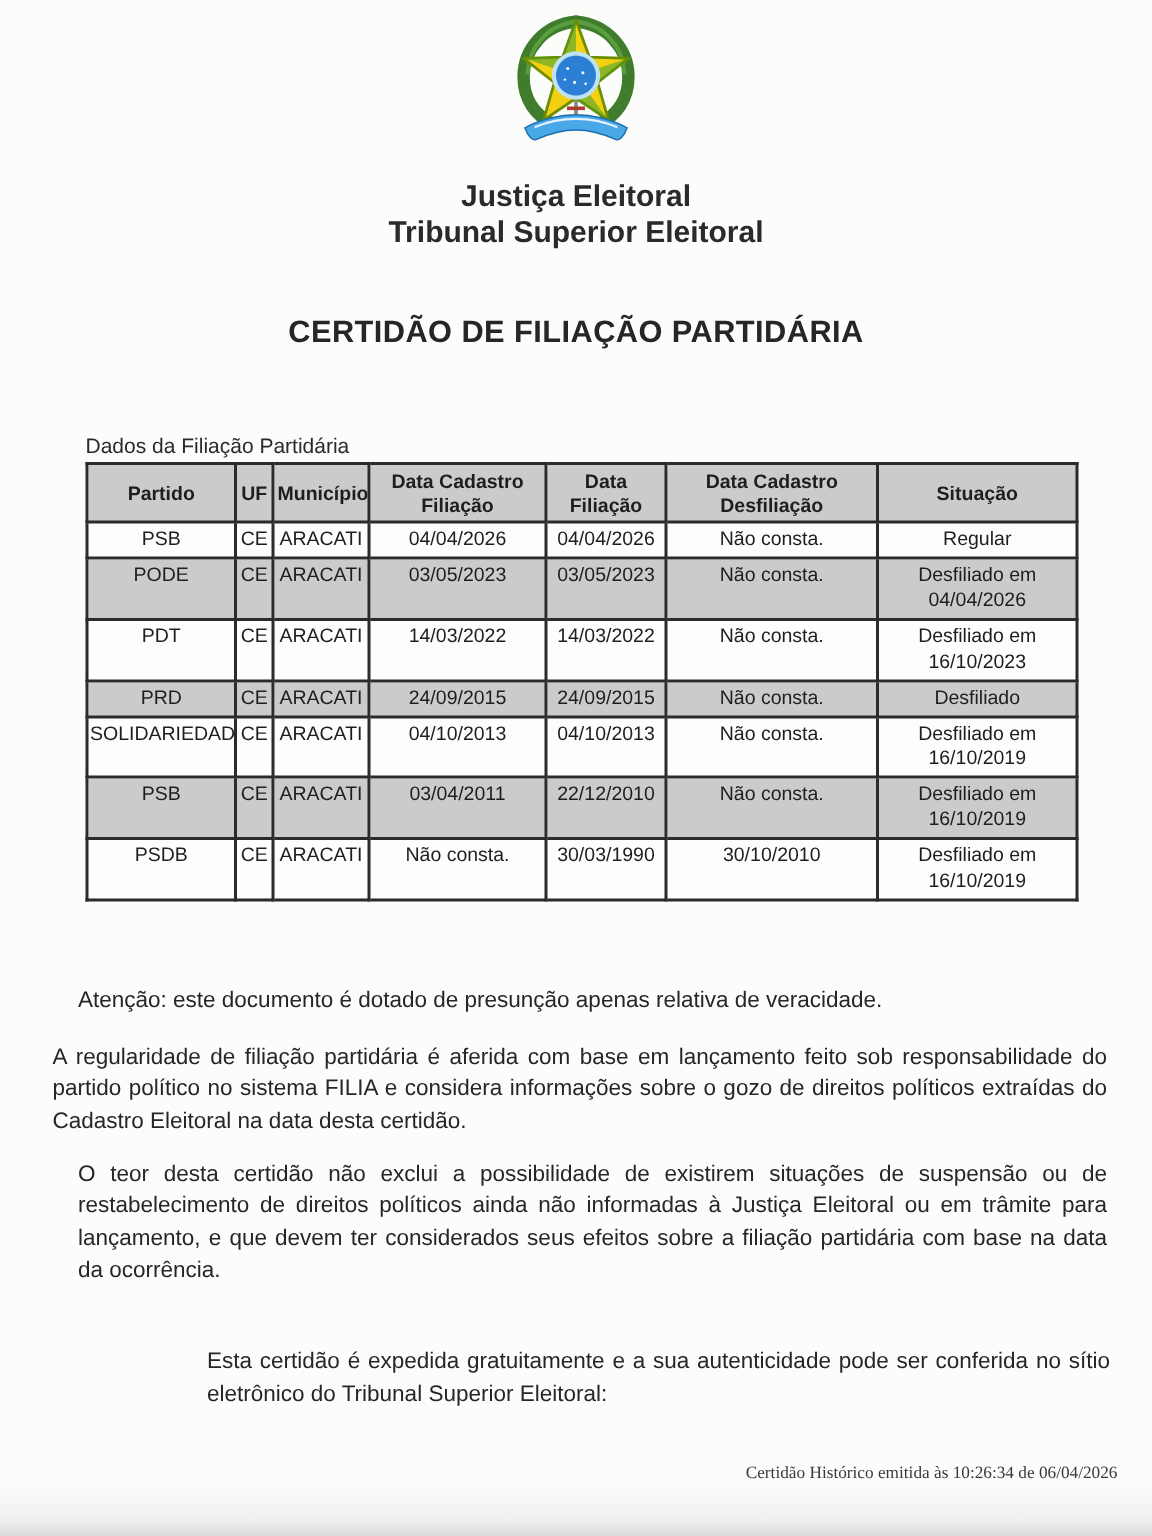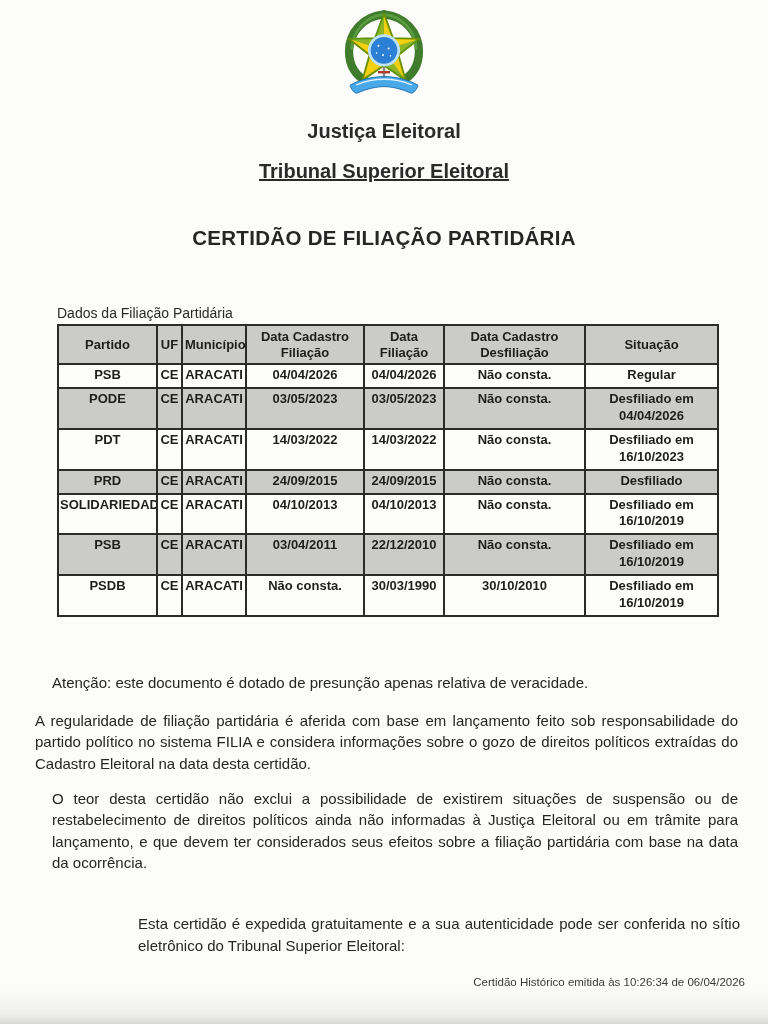--- a/index.html
+++ b/index.html
@@ -10,21 +10,21 @@
     margin: 0 auto;
     background: linear-gradient(180deg, #fcfcfb 0%, #fcfcfb 96.5%, #efefee 99%, #d9d9d8 100%);
     font-family: "Liberation Sans", sans-serif;
     color: #222;
     overflow: hidden;
   }
   
   .seal { display:block; margin: 8px auto 0; }
   .org-line { text-align:center; font-weight:bold; font-size:20px; color:#2a2a2a; margin:0; }
   .org-line1 { margin-top: 20px; }
-  .org-line2 { margin-top: 17px; text-decoration: underline; }
+  .org-line2 { margin-top: 1px; }
   .doc-title {
     text-align:center; font-weight:bold; font-size:20.5px; letter-spacing:.3px;
     color:#262626; margin: 43px 0 0;
   }
   
   .intro {
     margin: 33px 30px 0 52px;
     font-size: 15px; line-height: 1.4; color:#262626;
   }
   .intro b { font-weight: bold; }
@@ -50,38 +50,37 @@
     font-weight: bold;
     padding: 3px 2px;
     line-height: 1.2;
     vertical-align: middle;
   }
   table.filia td {
     background:#fdfdfc;
     padding: 2px 1px 3px;
     line-height: 1.3;
     vertical-align: top;
-    font-weight: bold;
   }
   table.filia tr.shaded td { background: #cbcbc9; }
   
   .note { margin: 0 30px 0 52px; font-size:15px; line-height:1.42; color:#262626; }
   .note-attention { margin-top: 55px; }
   .note-justify { text-align: justify; }
   .note-reg  { margin-top: 17px; margin-left: 35px; }
   .note-teor { margin-top: 14px; }
   .closing {
     margin: 40px 28px 0 138px;
     font-size: 15px; line-height: 1.42; color:#262626;
     text-align: justify;
   }
   .footer-emission {
     position: absolute;
     top: 976px; right: 23px;
-    font-size: 11.5px; color:#3a3a3a;
+    font-size: 11.5px; color:#3a3a3a;font-family:Liberation Serif, serif;
   }
 </style>
 </head>
 <body>
 
 <div class="page">
 
   <svg class="seal" width="92" height="92" viewBox="0 0 100 100" aria-hidden="true">
 
     <path d="M50,7 C27,9 12,27 12,47 C12,64 21,75 33,81" fill="none" stroke="#3f7d2c" stroke-width="9" stroke-linecap="round"></path>

